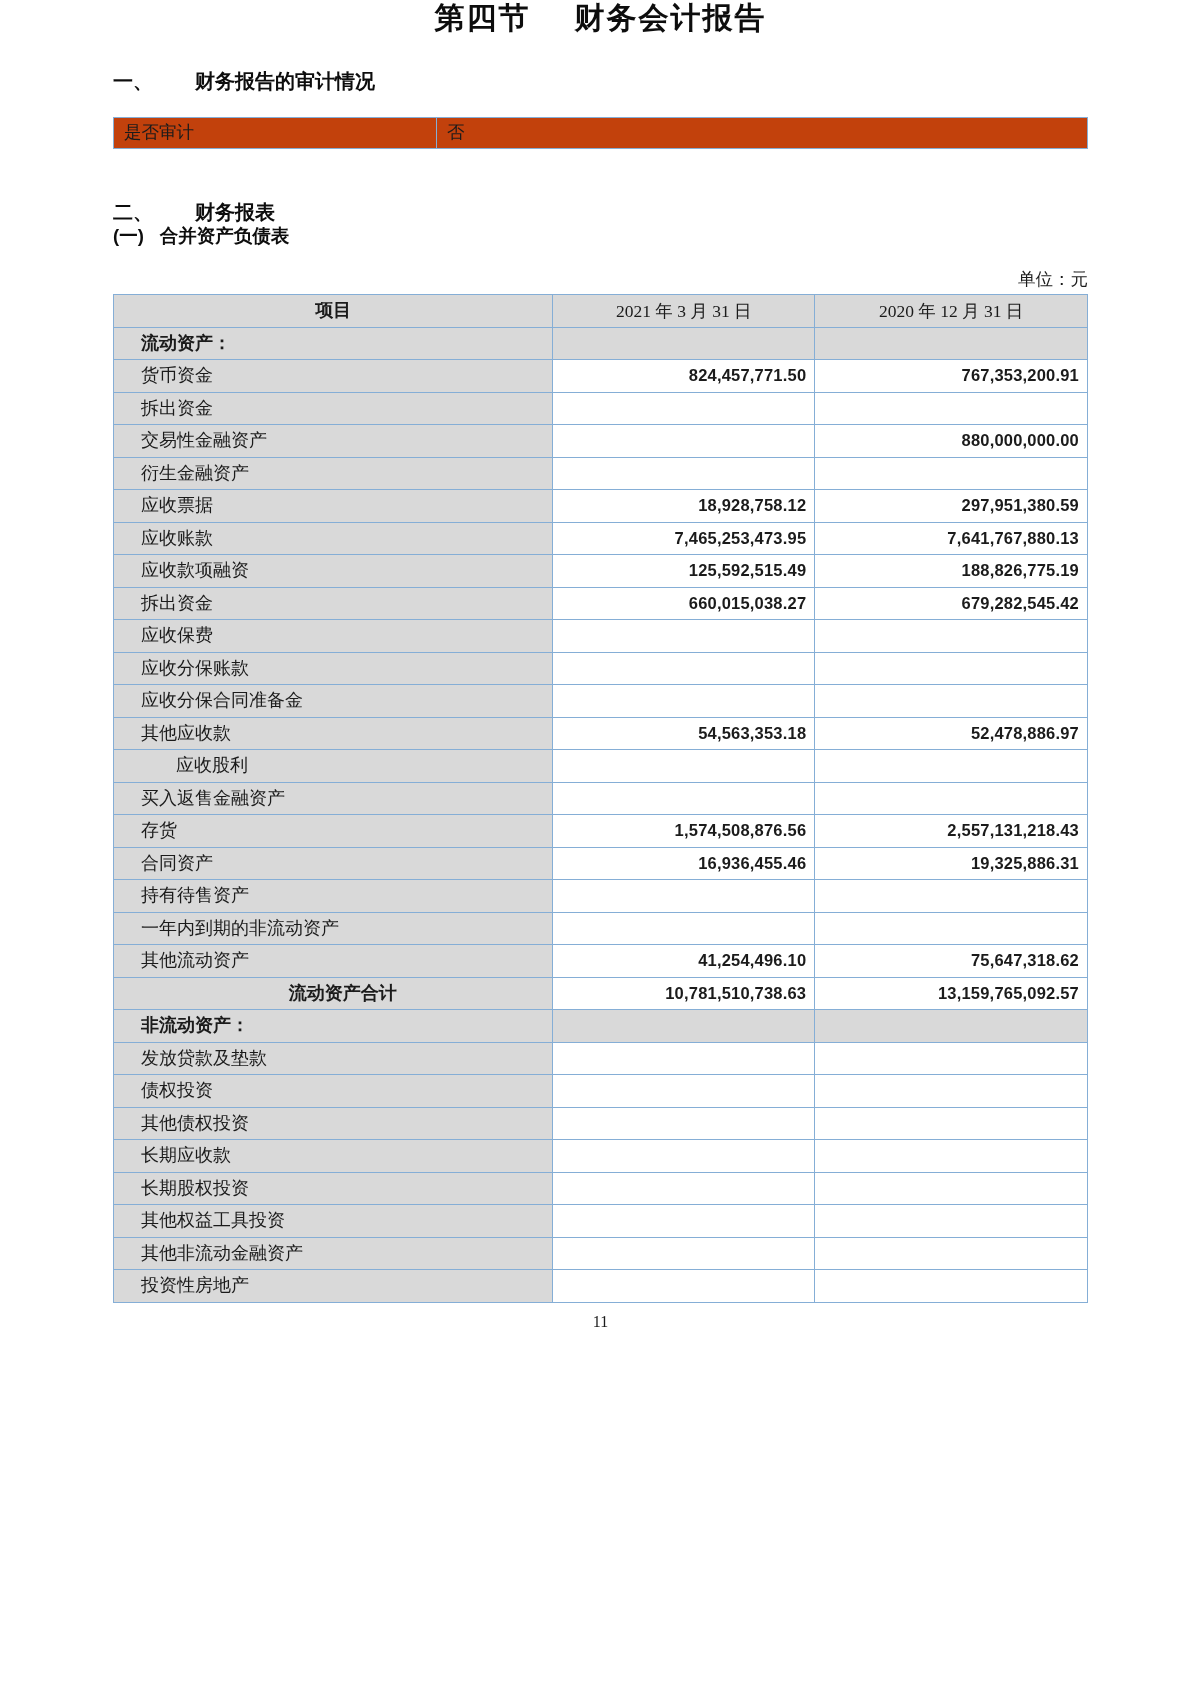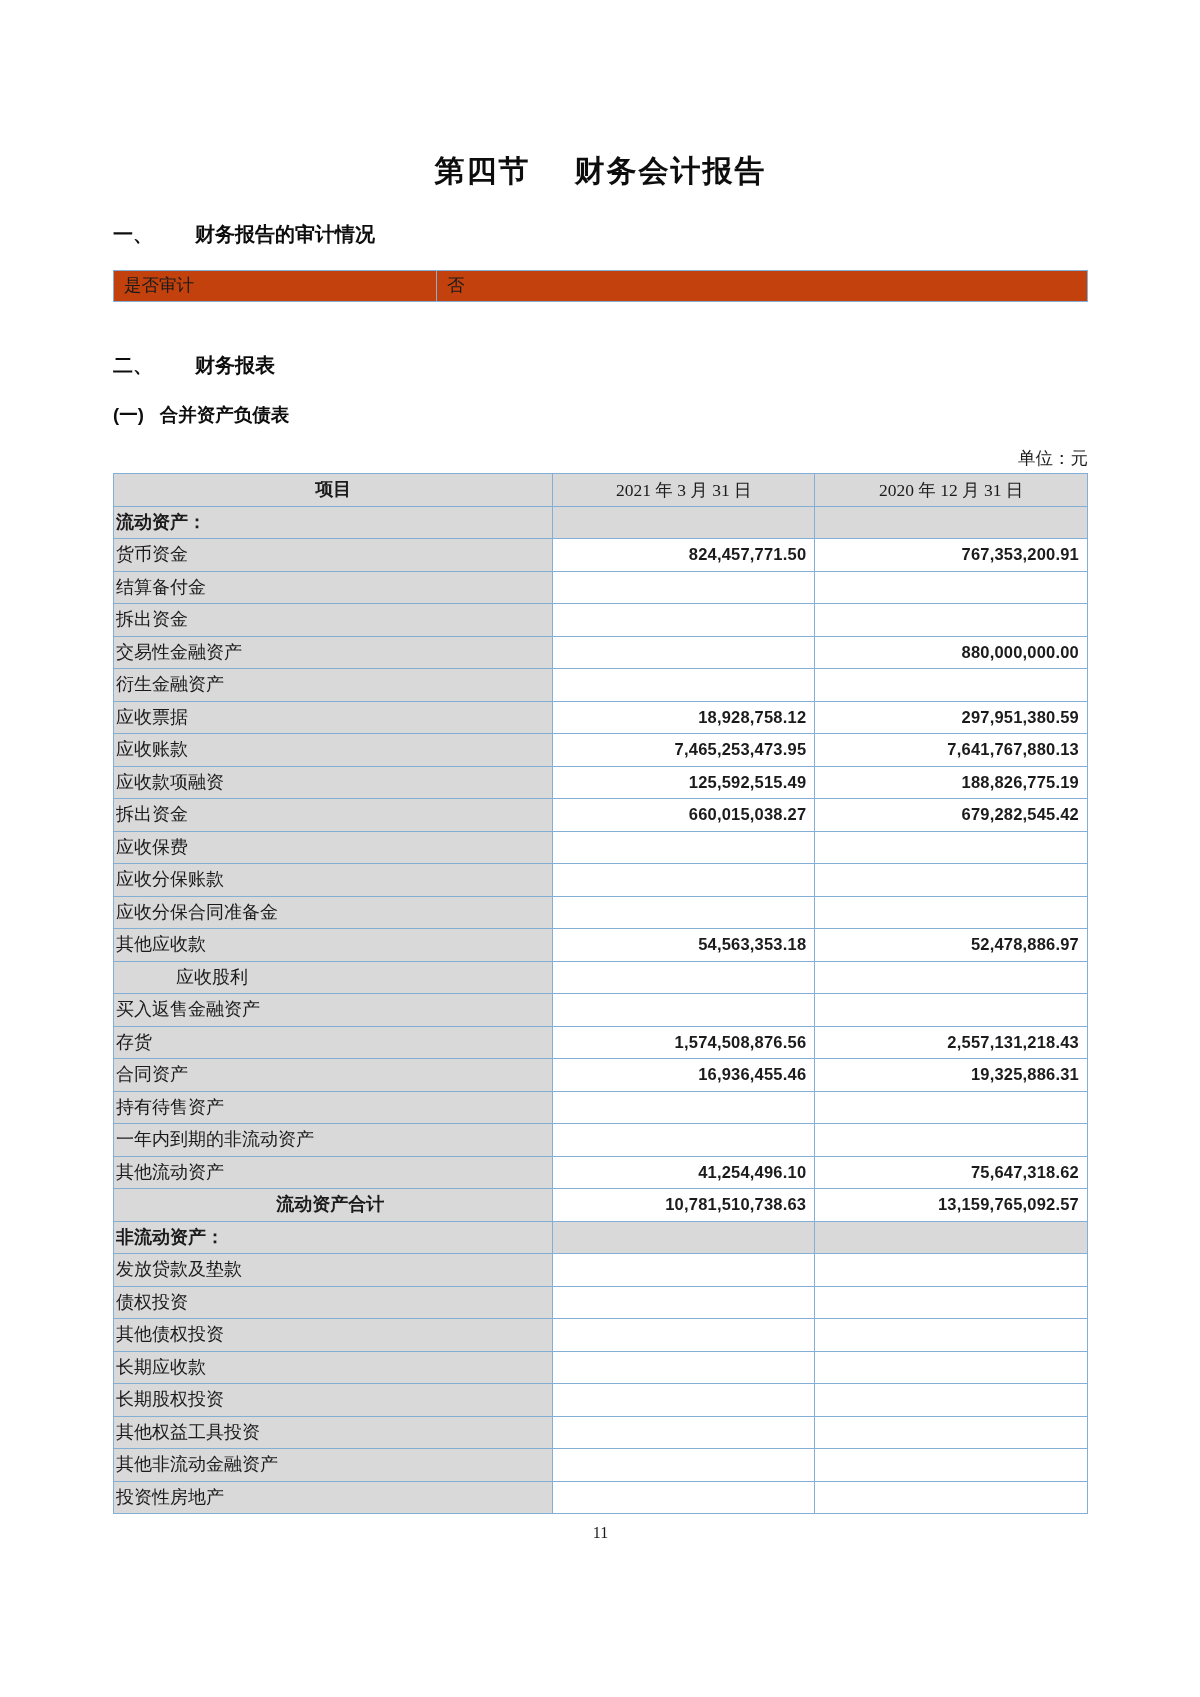--- a/index.html
+++ b/index.html
@@ -10,35 +10,34 @@
   html,body{margin:0;padding:0;}
   body{
     width:1200px;height:1697px;
     background:#ffffff;color:var(--ink);
     font-family:"Liberation Serif",serif;
     overflow:hidden;
   }
   .content{width:975px;margin-left:113px;}
   
   .doc-title{
-    padding-top:153px;text-align:center;
+    text-align:center;
     font-family:"Liberation Sans",sans-serif;font-weight:bold;
     font-size:30px;line-height:36px;letter-spacing:2px;color:#0d0d0d;
   }
   .doc-title .gap{margin-right:44px;}
   
   .h-l1{
     font-family:"Liberation Sans",sans-serif;font-weight:bold;
     font-size:20px;line-height:26px;color:#0d0d0d;
   }
   .h1-pos{margin-top:32px;}
   .h2-pos{margin-top:50px;}
   .h-l1 .num{margin-right:42px;}
   .h-l2{
-    margin-top:26px;
     font-family:"Liberation Sans",sans-serif;font-weight:bold;
     font-size:18.5px;line-height:22px;color:#0d0d0d;
   }
   .h-l2 .num{margin-right:16px;}
   
   table{border-collapse:collapse;table-layout:fixed;}
   .audit-table{width:975px;margin-top:23px;}
   .audit-table td{
     border:1px solid var(--border-c);
     height:30px;padding:0 10px;
@@ -54,21 +53,21 @@
   .bs-table{width:975px;margin-top:6px;}
   .bs-table td,.bs-table th{
     border:1px solid var(--border-c);
     height:31.5px;padding:0 8px;
     font-size:18px;line-height:1.05;
     font-weight:normal;overflow:hidden;white-space:nowrap;
   }
   .bs-table th{background:var(--shade);text-align:center;}
   .bs-table th.h-item{font-weight:bold;margin-top:28px;}
   .bs-table th.h-date{font-weight:normal;font-size:17.5px;text-align:center;}
-  .bs-table td.c-label{background:var(--shade);text-align:left;padding-left:2px;}
+  .bs-table td.c-label{background:var(--shade);text-align:left;padding-left:27px;}
   .bs-table td.c-val{
     background:#ffffff;text-align:right;
     font-family:"Liberation Sans",sans-serif;font-weight:bold;
     font-size:16.5px;letter-spacing:0.2px;
   }
   .bs-table tr.section td{background:var(--shade);}
   .bs-table tr.section td.c-label{font-weight:bold;}
   .bs-table tr.total td.c-label{font-weight:bold;text-align:center;}
   .bs-table tr.total td.c-val{font-weight:bold;border-radius:13px;}
   .bs-table td.c-label.indent{padding-left:62px;}
@@ -128,25 +127,20 @@
     <td class="c-label">流动资产：</td>
     <td class="c-val"></td>
     <td class="c-val"></td>
   </tr>
         <tr class="item">
     <td class="c-label">货币资金</td>
     <td class="c-val">824,457,771.50</td>
     <td class="c-val">767,353,200.91</td>
   </tr>
         <tr class="item">
-    <td class="c-label">结算备付金</td>
-    <td class="c-val"></td>
-    <td class="c-val"></td>
-  </tr>
-        <tr class="item">
     <td class="c-label">拆出资金</td>
     <td class="c-val"></td>
     <td class="c-val"></td>
   </tr>
         <tr class="item">
     <td class="c-label">交易性金融资产</td>
     <td class="c-val"></td>
     <td class="c-val">880,000,000.00</td>
   </tr>
         <tr class="item">

